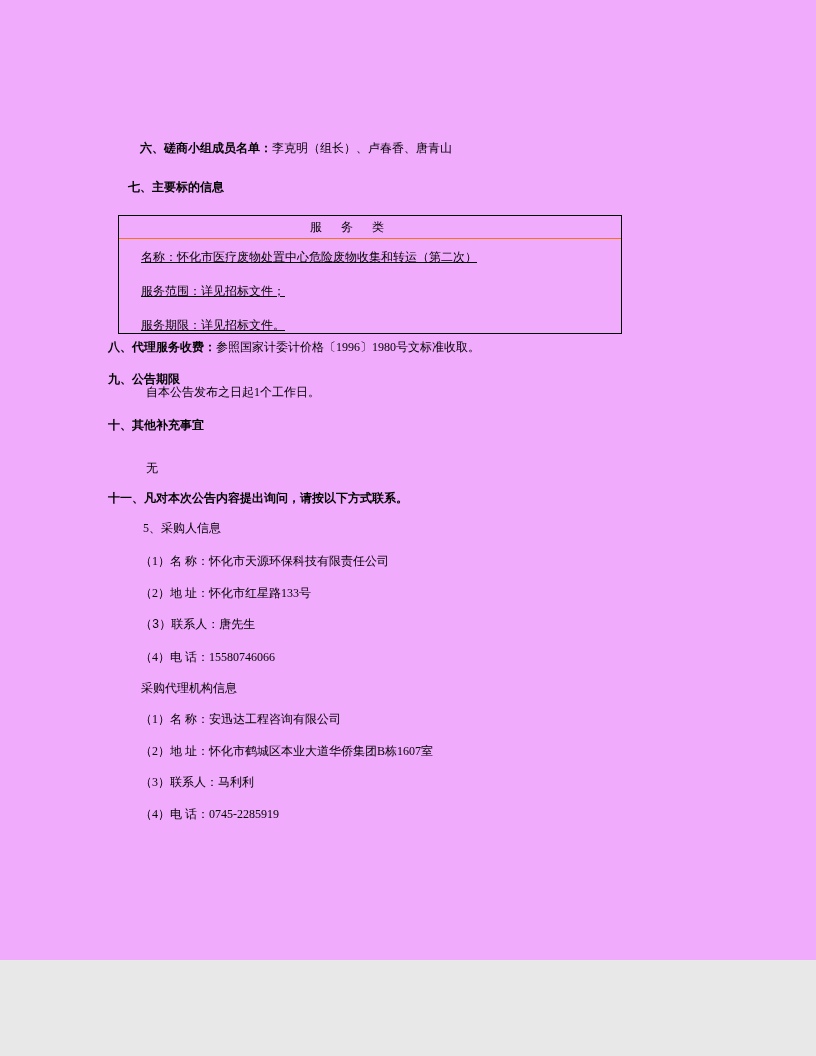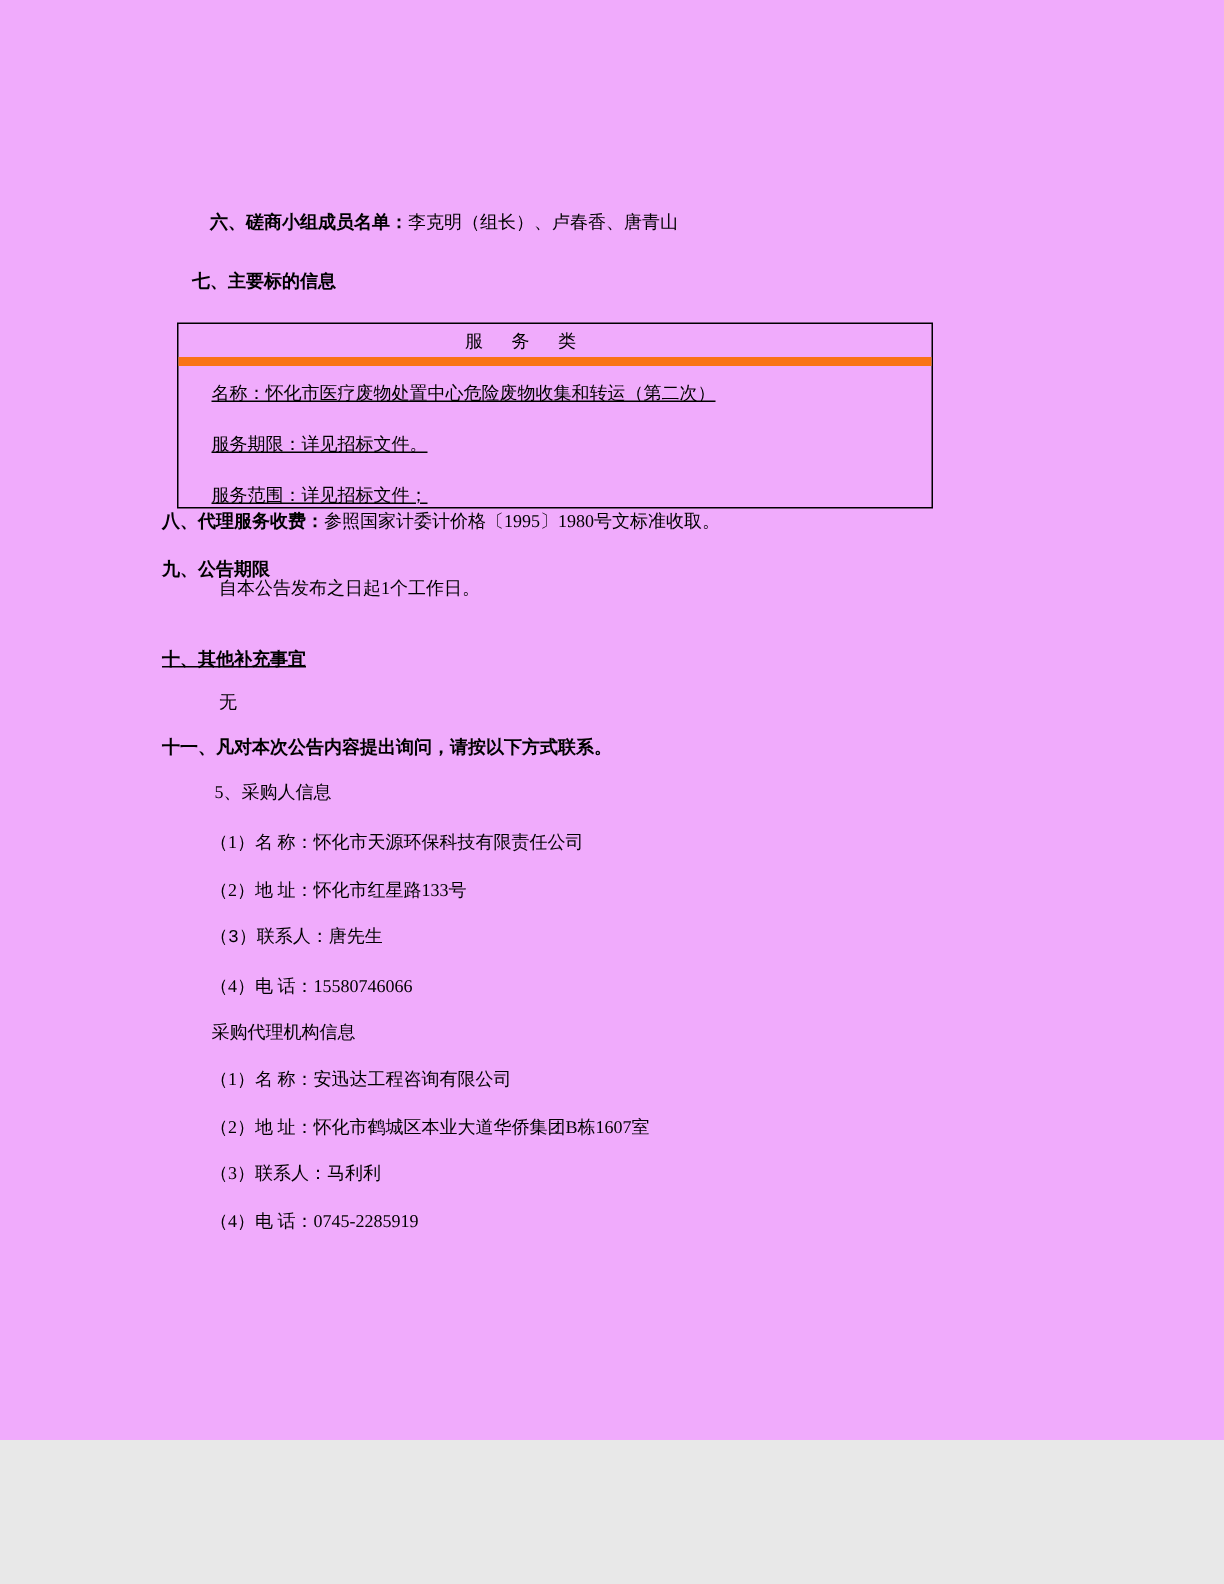--- a/index.html
+++ b/index.html
@@ -14,21 +14,21 @@
     color: #000000;
     overflow: hidden;
   }
   .line { position: absolute; white-space: nowrap; line-height: 20px; }
   .bold { font-weight: bold; }
   .sec6   { top: 138px; left: 140px; }
   .sec7   { top: 177px; left: 128px; }
   .sec8   { top: 337px; left: 108px; }
   .sec9   { top: 369px; left: 108px; }
   .p9     { top: 382px; left: 146px; }
-  .sec10  { top: 429px; left: 108px; text-decoration: underline; }
+  .sec10  { top: 415px; left: 108px; }
   .p10    { top: 458px; left: 146px; }
   .sec11  { top: 488px; left: 108px; }
   .p-title1 { top: 518px; left: 143px; }
   .c1-0   { top: 551px; left: 140px; }
   .c1-1   { top: 583px; left: 140px; }
   .c1-2   { top: 615px; left: 140px; font-family: Liberation Mono, monospace; }
   .c1-3   { top: 647px; left: 140px; }
   .p-title2 { top: 678px; left: 141px; text-align: center; }
   .c2-0   { top: 709px; left: 140px; }
   .c2-1   { top: 741px; left: 140px; }
@@ -39,21 +39,21 @@
     position: absolute;
     top: 215px;
     left: 118px;
     width: 504px;
     border: 1px solid #000000;
     box-sizing: border-box;
   }
   .subject-table .thead {
     height: 22px;
     line-height: 22px;
-    border-bottom: 6px solid #f97316;
+    border-bottom: 1px solid #f97316;
     text-align: center;
   }
   .subject-table .thead span {
     position: relative;
     left: -22px;
     word-spacing: 12px;
     letter-spacing: 2px;
   }
   .subject-table .tbody {
     height: 94px;
@@ -76,27 +76,27 @@
   </div>
 
   <div class="line sec7 bold">七、主要标的信息</div>
 
   <div class="subject-table">
     <div class="thead">
       <span>服 务 类</span>
     </div>
     <div class="tbody">
       <div class="trow">名称：怀化市医疗废物处置中心危险废物收集和转运（第二次）</div>
+      <div class="trow">服务范围：详见招标文件；</div>
       <div class="trow">服务期限：详见招标文件。</div>
-      <div class="trow">服务范围：详见招标文件；</div>
     </div>
   </div>
 
   <div class="line sec8">
-    <span class="bold">八、代理服务收费：</span><span>参照国家计委计价格〔1995〕1980号文标准收取。</span>
+    <span class="bold">八、代理服务收费：</span><span>参照国家计委计价格〔1996〕1980号文标准收取。</span>
   </div>
 
   <div class="line sec9 bold">九、公告期限</div>
   <div class="line p9">自本公告发布之日起1个工作日。</div>
 
   <div class="line sec10 bold">十、其他补充事宜</div>
   <div class="line p10">无</div>
 
   <div class="line sec11 bold">十一、凡对本次公告内容提出询问，请按以下方式联系。</div>
 

